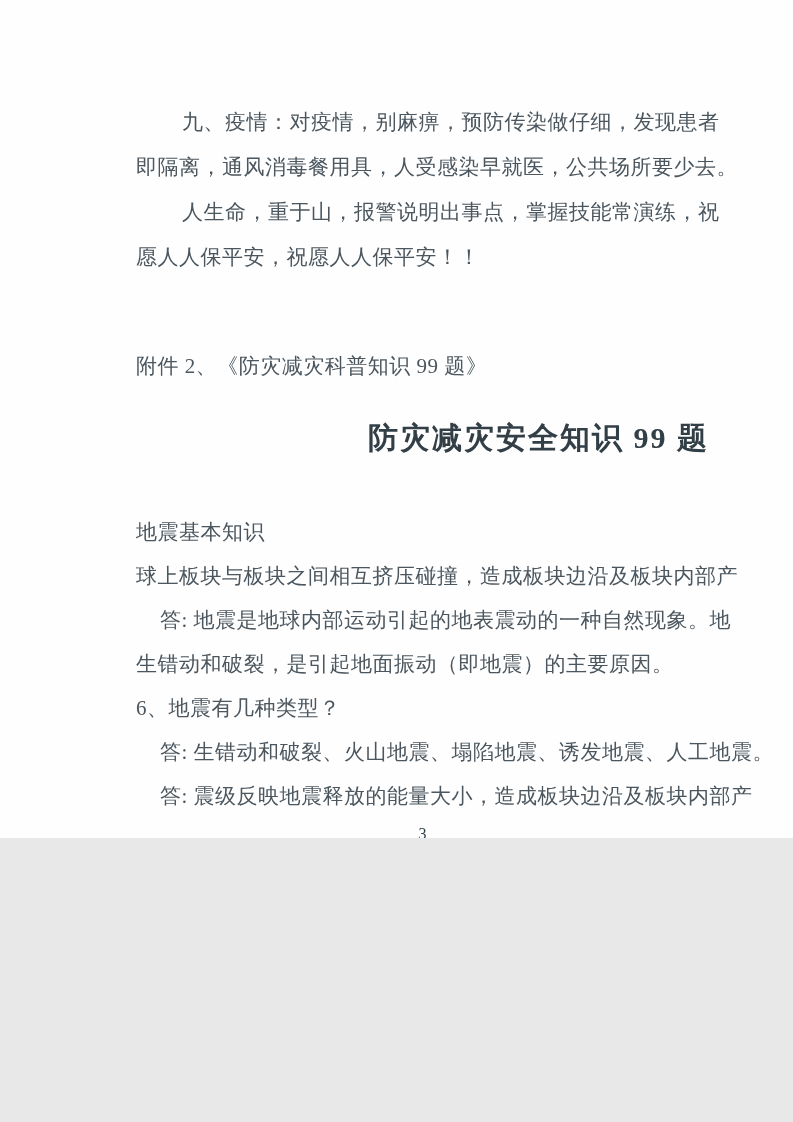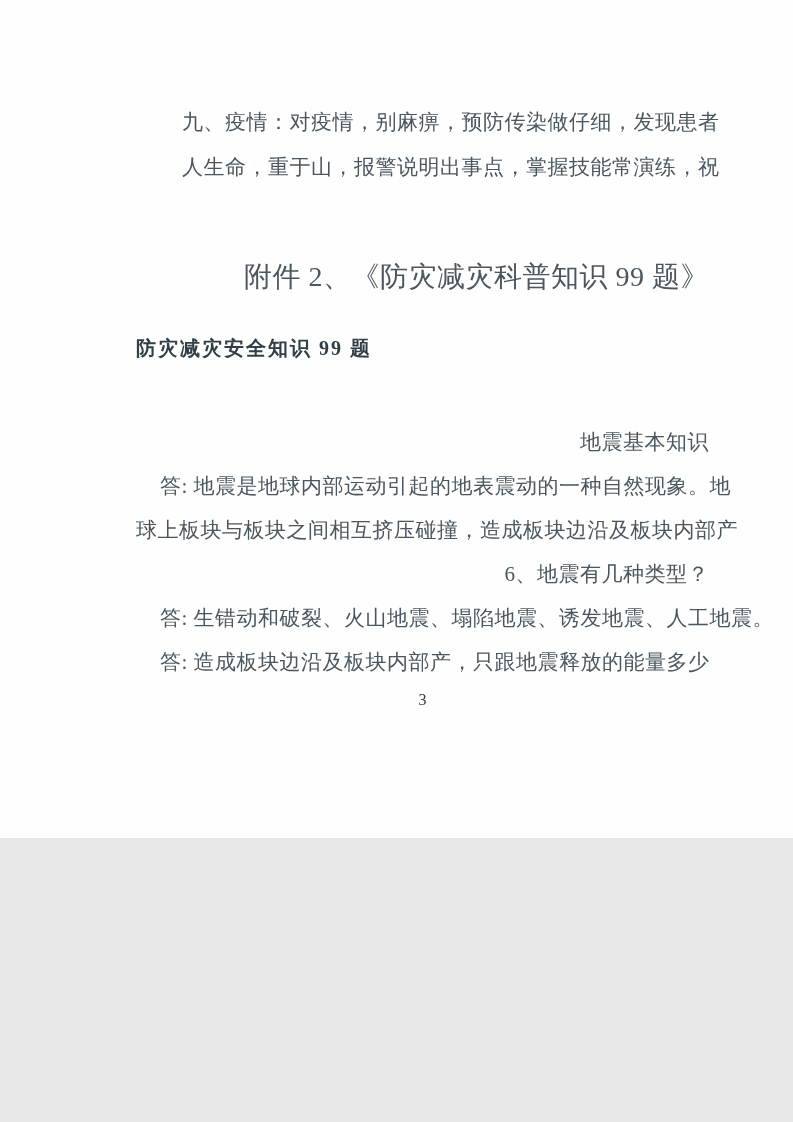--- a/index.html
+++ b/index.html
@@ -25,69 +25,71 @@
     margin: 0;
     font-size: 21px;
     line-height: 45px;
     letter-spacing: 0.5px;
     white-space: nowrap;
   }
   .ind2 { padding-left: 46px; }
   .ind1 { padding-left: 24px; }
   .attach {
     margin: 64px 0 0 0;
-    font-size: 28px;
+    font-size: 21px;
     line-height: 45px;
     letter-spacing: 0.5px;
     white-space: nowrap;
-    text-align: right;
   }
   .doc-title {
     margin: 24px 0 0 0;
-    font-size: 20px;
+    font-size: 30px;
     font-weight: bold;
     line-height: 50px;
-    text-align: left;
+    text-align: right;
     letter-spacing: 2px;
     color: var(--title, #333f47);
     white-space: nowrap;
   }
   .qa { margin-top: 47px; }
-  .qa .line { line-height: 44px; text-align: right; }
+  .qa .line { line-height: 44px; }
   .pageno {
     margin-top: 6px;
     text-align: center;
     font-size: 16px;
     line-height: 20px;
     color: var(--title, #333f47);
   }
 </style>
 </head>
 <body>
 
 <div class="page" style="--text: #4b565e; --title: #333f47; --bg: #fefefe;">
   <div class="content">
 
     <div>
       <p class="line ind2">九、疫情：对疫情，别麻痹，预防传染做仔细，发现患者</p>
+      <p class="line">即隔离，通风消毒餐用具，人受感染早就医，公共场所要少去。</p>
       <p class="line ind2">人生命，重于山，报警说明出事点，掌握技能常演练，祝</p>
+      <p class="line">愿人人保平安，祝愿人人保平安！！</p>
     </div>
 
     <p class="attach">附件 2、《防灾减灾科普知识 99 题》</p>
 
     <h1 class="doc-title">防灾减灾安全知识 99 题</h1>
 
     <div class="qa">
       <p class="line">地震基本知识</p>
 
+      <p class="line">球上板块与板块之间相互挤压碰撞，造成板块边沿及板块内部产</p>
       <p class="line ind1">答: 地震是地球内部运动引起的地表震动的一种自然现象。地</p>
-      <p class="line">球上板块与板块之间相互挤压碰撞，造成板块边沿及板块内部产</p>
+      <p class="line">生错动和破裂，是引起地面振动（即地震）的主要原因。</p>
 
       <p class="line">6、地震有几种类型？</p>
       <p class="line ind1">答: 生错动和破裂、火山地震、塌陷地震、诱发地震、人工地震。</p>
 
-      <p class="line ind1">答: 造成板块边沿及板块内部产，只跟地震释放的能量多少</p>
+      <p class="line ind1">答: 震级反映地震释放的能量大小，造成板块边沿及板块内部产</p>
     </div>
 
     <div class="pageno">3</div>
 
   </div>
 </div>
 
 </body></html>

